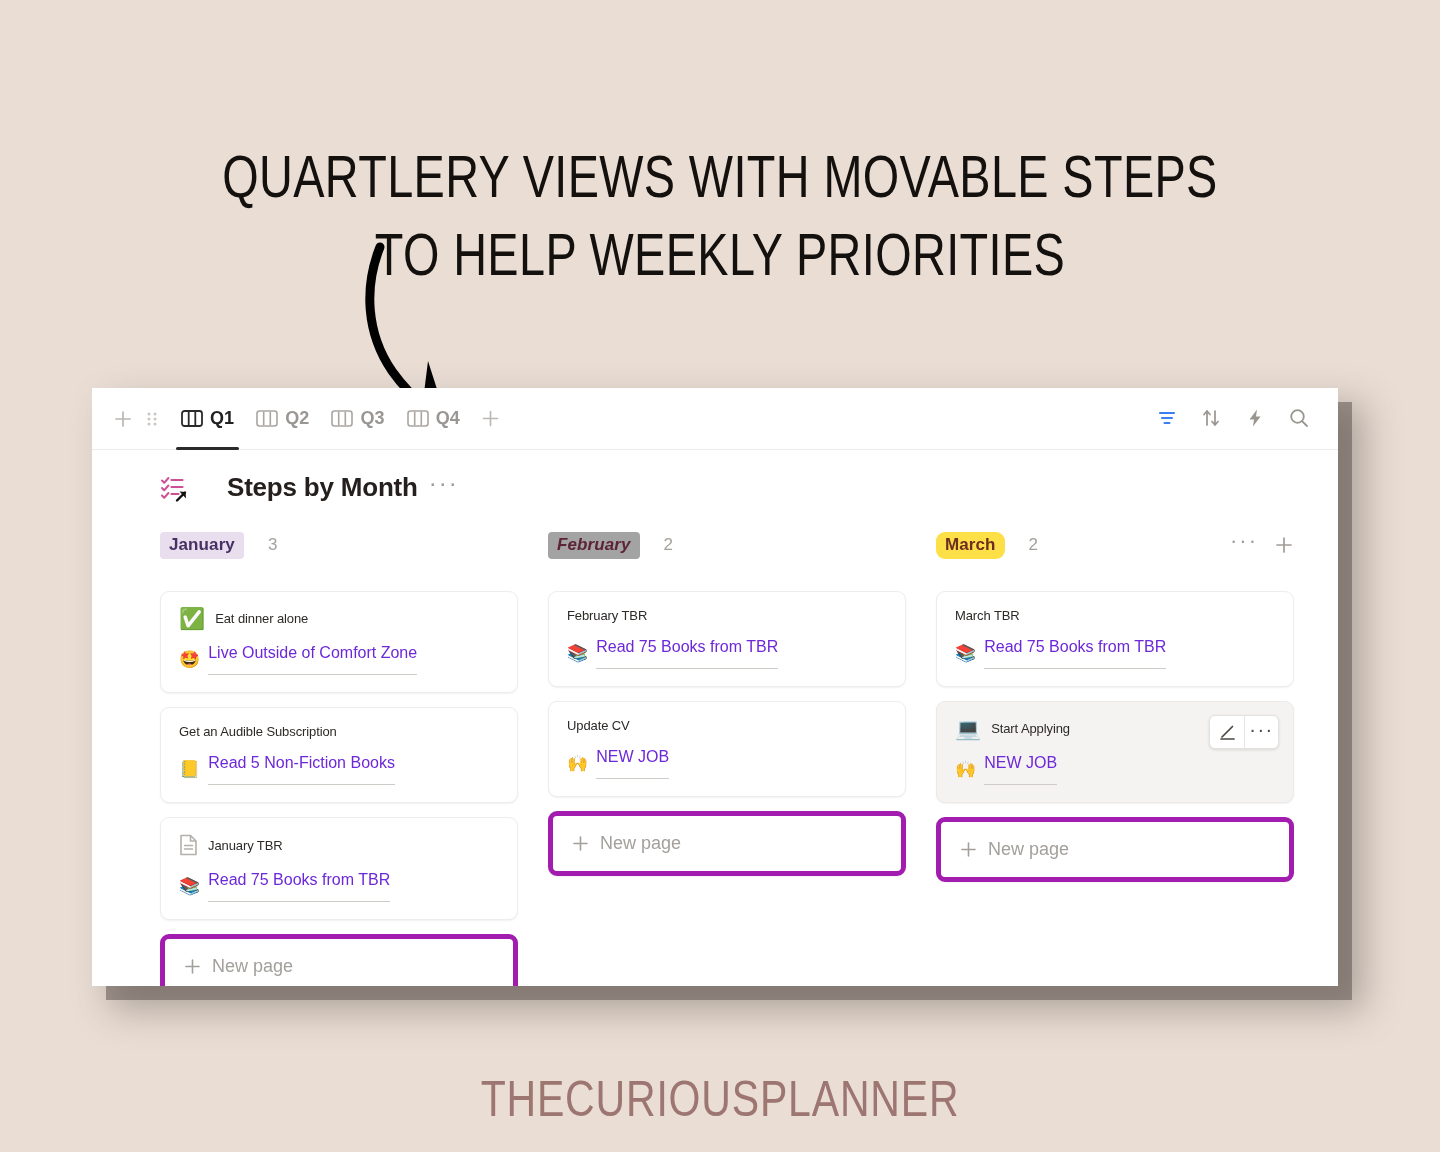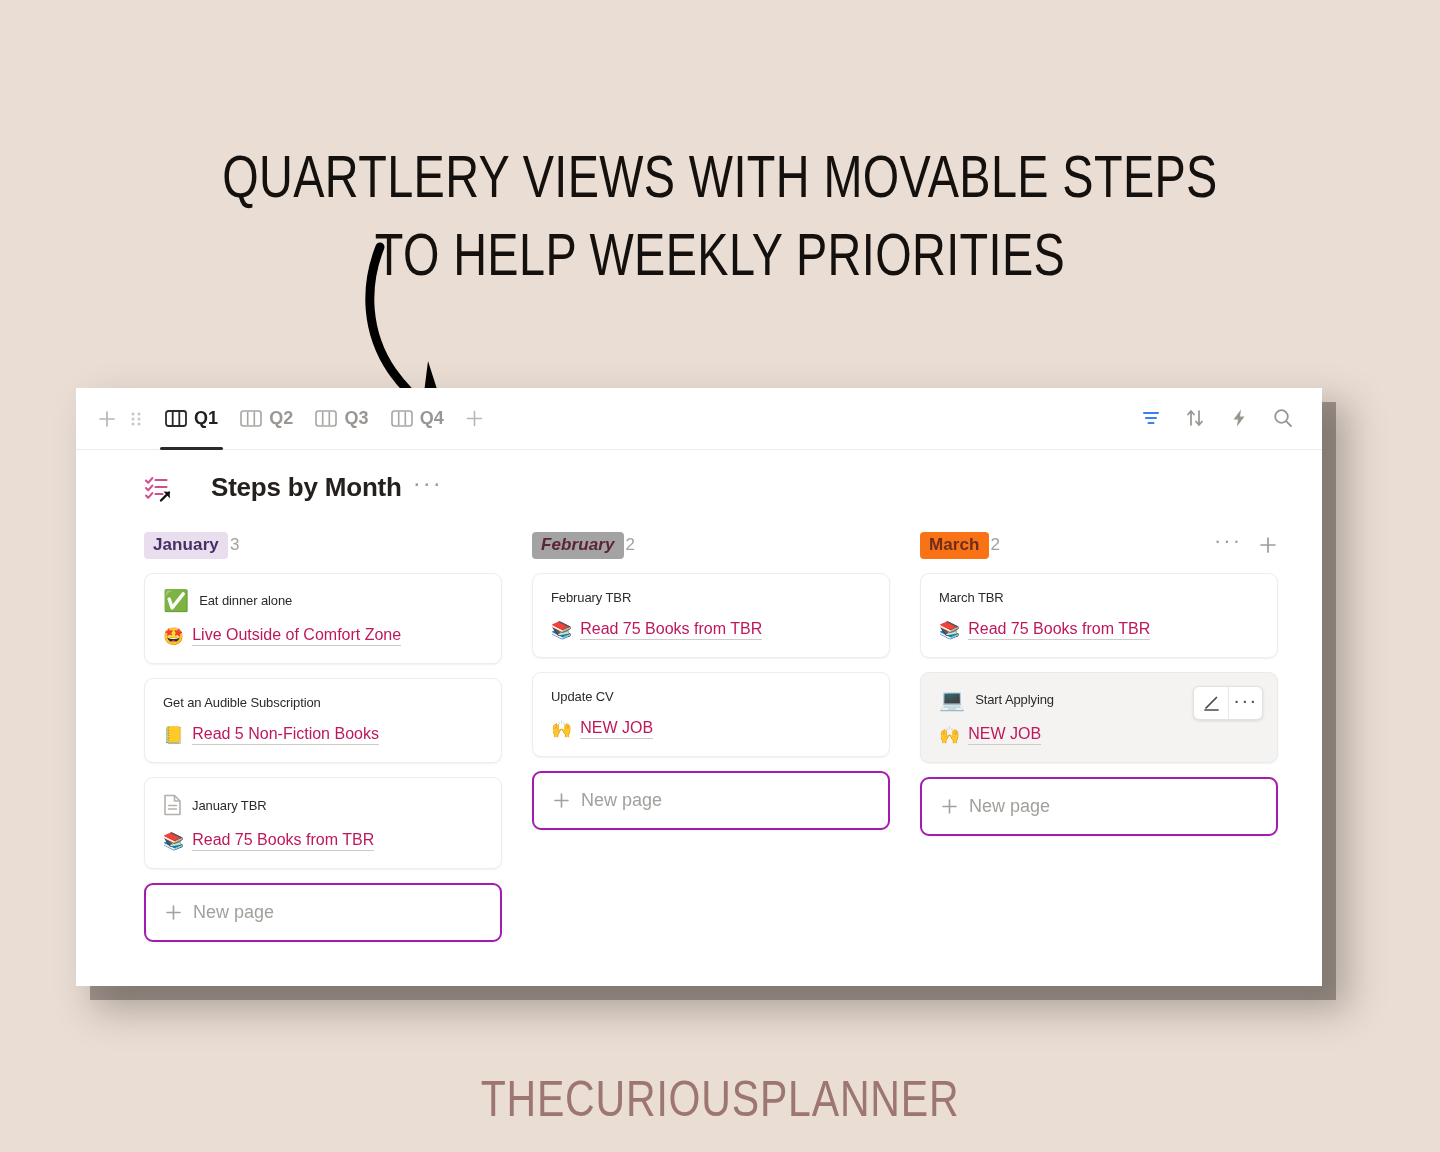--- a/index.html
+++ b/index.html
@@ -40,21 +40,21 @@
     left: 340px;
     top: 225px;
     width: 140px;
     height: 205px;
     pointer-events: none;
   }
 
   
   .window {
     position: absolute;
-    left: 76px;
+    left: 92px;
     top: 388px;
     width: 1246px;
     height: 598px;
     background: #ffffff;
     overflow: hidden;
     box-shadow: 14px 14px 0 0 rgba(96,86,80,0.55),
                 22px 20px 34px 4px rgba(80,70,64,0.38);
   }
 
   
@@ -143,34 +143,34 @@
     padding-bottom: 10px;
     cursor: pointer;
   }
 
   .columns { display: flex; gap: 30px; }
   .column { width: 358px; flex: none; position: relative; }
 
   .col-header {
     display: flex;
     align-items: center;
-    gap: 2px;
+    gap: 24px;
     height: 32px;
-    margin-bottom: 12px;
+    margin-bottom: 30px;
   }
   .chip {
     font-size: 17px;
     font-weight: 600;
     border-radius: 4px;
     padding: 3px 9px 4px;
     letter-spacing: 0.1px;
   }
   .chip.january  { background: #e8deee; color: #473063; }
   .chip.february { background: #a3a3a3; color: #5c2436; font-style: italic; }
-  .chip.march    { background: #f97316; color: #6d2e1f; }
+  .chip.march    { background: #fde047; color: #6d2e1f; border-radius: 9px; }
   .col-count { font-size: 17px; color: #a5a19d; }
 
   .col-header-actions {
     margin-left: auto;
     display: flex;
     align-items: center;
     gap: 16px;
     color: #a09c98;
   }
   .hdr-more { font-size: 22px; line-height: 8px; letter-spacing: 2px; padding-bottom: 9px; cursor: pointer; }
@@ -199,23 +199,23 @@
   .card-title {
     font-size: 13px;
     color: #2d2a27;
     letter-spacing: -0.1px;
   }
 
   .relation-row { display: flex; align-items: center; gap: 8px; }
   .relation-emoji { font-size: 17px; line-height: 1; flex: none; }
   .relation-text {
     font-size: 16px;
-    color: #be185d;
+    color: #6d28d9;
     border-bottom: 1px solid #cfcbc7;
-    padding-bottom: 1px;
+    padding-bottom: 12px;
     cursor: pointer;
   }
 
   .card-actions {
     position: absolute;
     top: 13px;
     right: 14px;
     display: flex;
     background: #ffffff;
     border: 1px solid #e4e2e0;
@@ -233,21 +233,21 @@
     cursor: pointer;
   }
   .card-action-btn + .card-action-btn { border-left: 1px solid #e9e7e5; }
   .ca-dots { font-size: 20px; line-height: 6px; letter-spacing: 1.5px; padding-bottom: 7px; }
 
   .new-page {
     display: flex;
     align-items: center;
     gap: 10px;
     background: #ffffff;
-    border: 2px solid #a21caf;
+    border: 5px solid #a21caf;
     border-radius: 9px;
     box-shadow: 0 1px 2px rgba(15,15,15,0.05);
     padding: 17px 18px;
     color: #a3a09c;
     font-size: 18px;
     cursor: pointer;
   }
   .np-plus { width: 19px; height: 19px; flex: none; }
 
   

